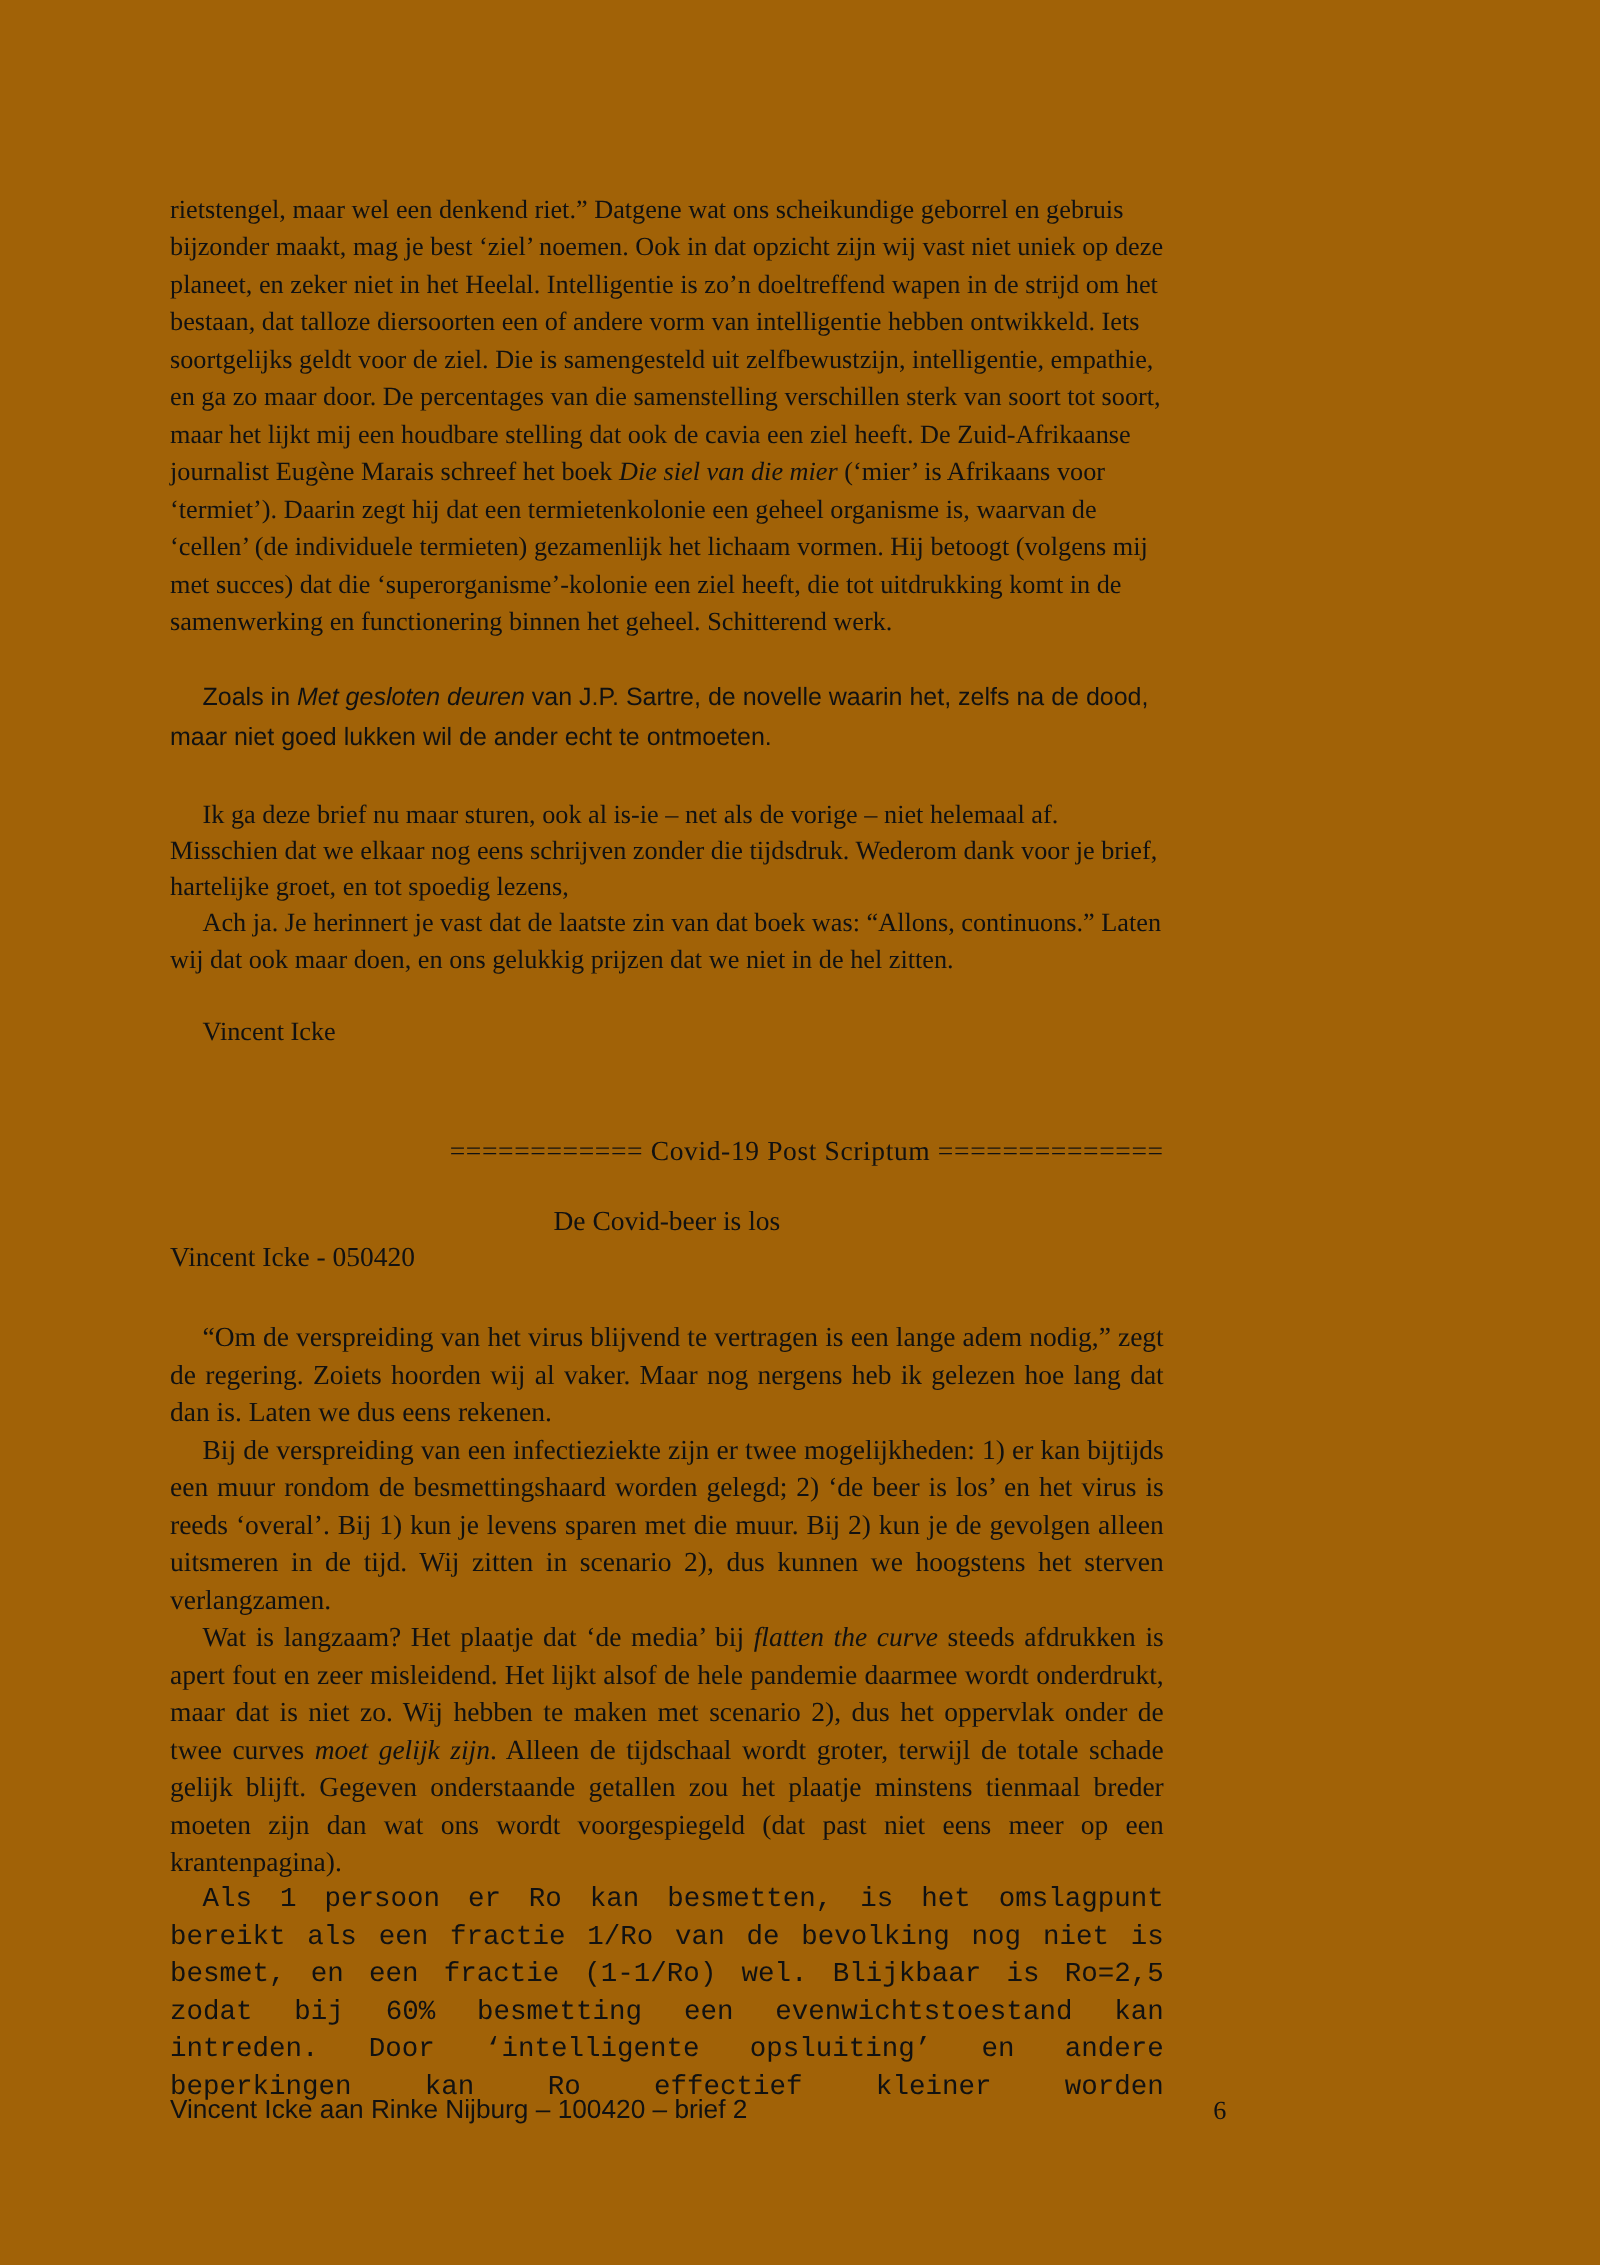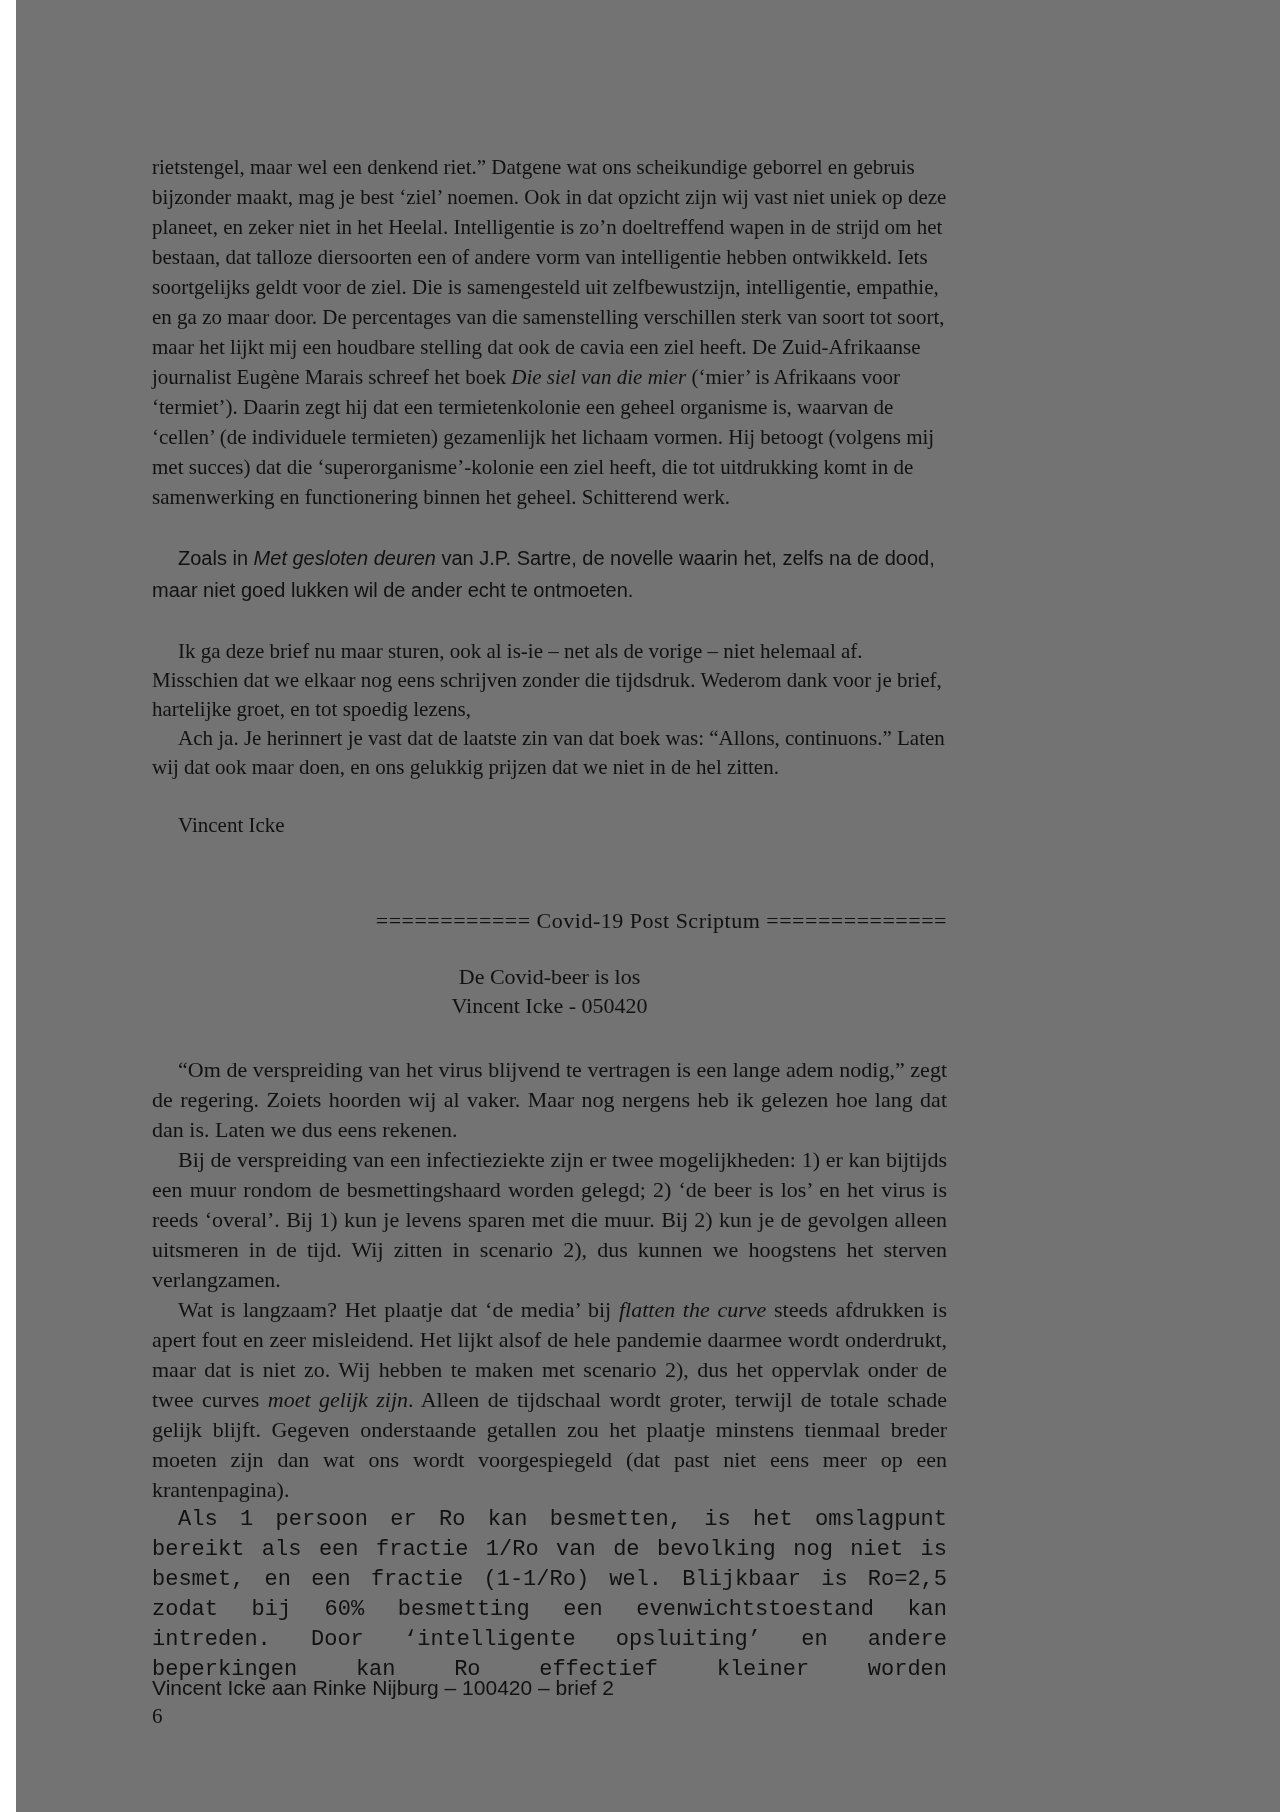--- a/index.html
+++ b/index.html
@@ -8,22 +8,21 @@
     width: 1280px;
     height: 1812px;
     position: relative;
     overflow: hidden;
     font-family: "Liberation Serif", serif;
     color: #111111;
   }
   .page {
     position: absolute;
     inset: 0;
-    background: #737373;
-    margin-left: 16px;
+    background: #a16207;
   }
   .content {
     position: absolute;
     left: 136px;
     top: 152px;
     width: 795px;
   }
   .serif { font-family: "Liberation Serif", serif; }
 
   p.body-para {
@@ -63,43 +62,41 @@
   .ps-title {
     margin-top: 27px;
     font-size: 22px;
     line-height: 29px;
     font-weight: normal;
     text-align: center;
   }
   .ps-byline {
     font-size: 22px;
     line-height: 29px;
-    text-align: center;
   }
   p.ps-para {
     font-size: 22px;
     line-height: 30px;
     text-indent: 26px;
     text-align: justify;
   }
   p.ps-para.first { margin-top: 35px; }
   p.ps-para.justify-last { text-align-last: justify; font-family: Liberation Mono, monospace; }
 
   .footer {
     position: absolute;
     left: 136px;
     top: 1674px;
     width: 845px;
     display: flex;
     justify-content: space-between;
-    align-items: flex-start;
+    align-items: flex-end;
     font-family: "Liberation Sans", sans-serif;
     font-size: 21px;
     line-height: 28px;
-    flex-direction: column;
   }
   .footer .page-number {
     font-family: "Liberation Serif", serif;
     font-size: 21px;
   }
 </style>
 </head>
 <body>
 
 <div class="page">

